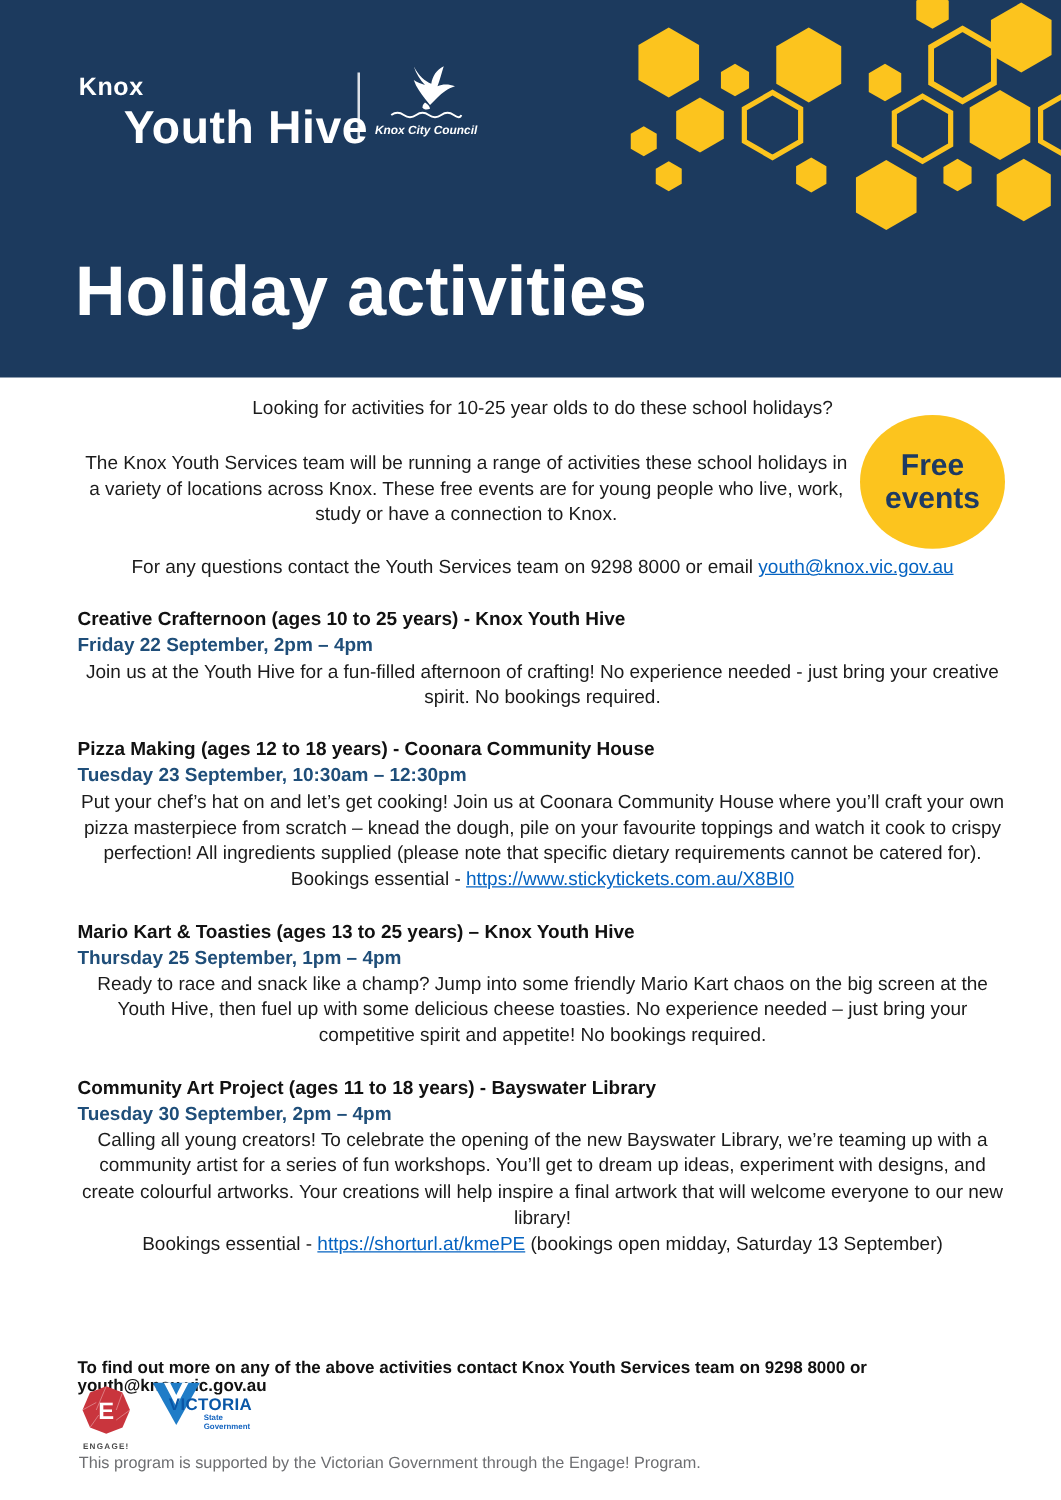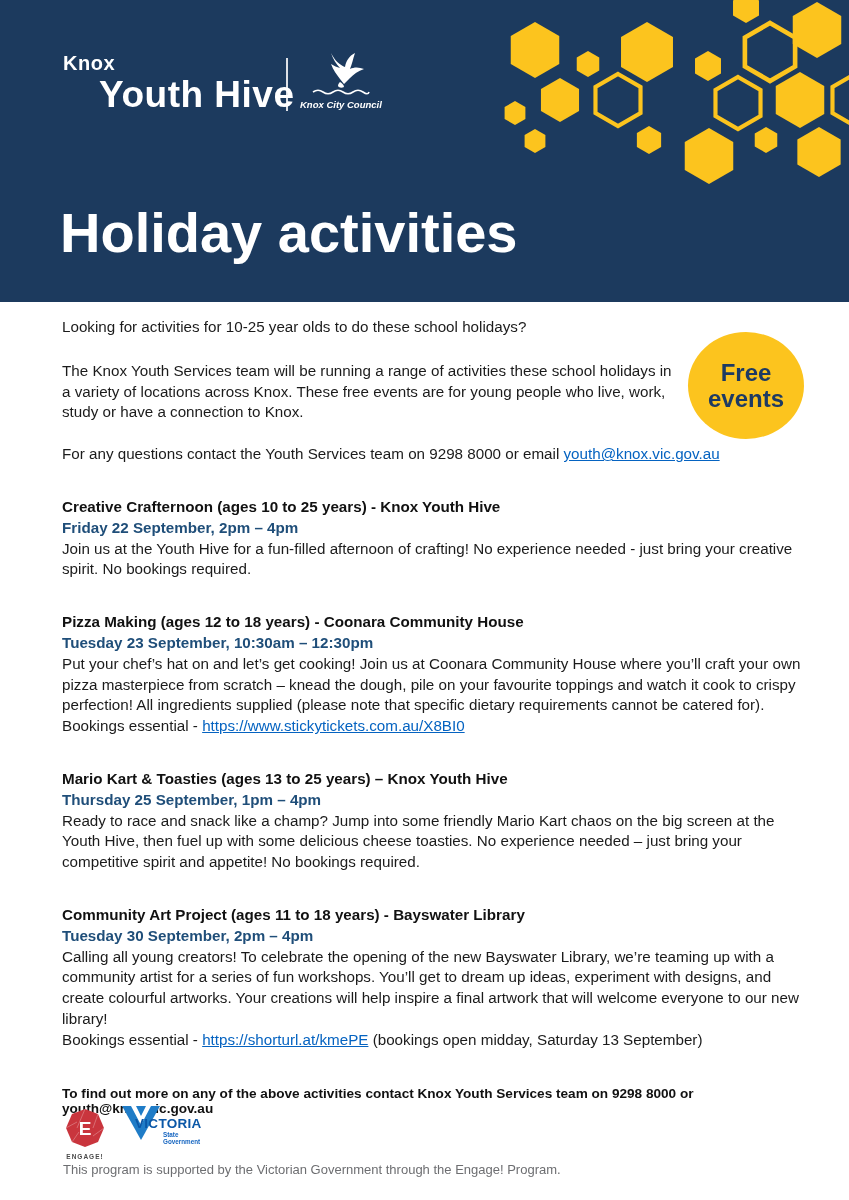--- a/index.html
+++ b/index.html
@@ -8,45 +8,45 @@
     background:#ffffff;
     font-family:"Liberation Sans", sans-serif;
     color:#1b1b1b;
   }
   
   .header{
     position:absolute;left:0;top:0;width:849px;height:302px;
     background:#1c3a5e;overflow:hidden;
   }
   .hexes{position:absolute;right:0;top:0;width:360px;height:200px;}
-  .brand{position:absolute;left:62px;top:53px;color:#ffffff;line-height:1;}
+  .brand{position:absolute;left:62px;top:60px;color:#ffffff;line-height:1;}
   .brand .knox{font-size:20px;font-weight:bold;letter-spacing:.5px;margin:0 0 3px 1px;}
   .brand .youthhive{font-size:37px;font-weight:bold;letter-spacing:.5px;margin-left:37px;}
   .hdr-divider{position:absolute;left:286px;top:58px;width:2px;height:53px;background:rgba(255,255,255,.85);}
   .council{position:absolute;left:300px;top:52px;width:80px;color:#fff;text-align:center;}
   .council svg{display:block;margin:0 auto;}
   .council .cname{font-size:9.5px;font-weight:bold;font-style:italic;white-space:nowrap;margin-top:1px;}
   .page-title{
     position:absolute;left:60px;top:200px;color:#ffffff;
     font-size:56px;font-weight:bold;letter-spacing:0px;
   }
   
   .badge{
     position:absolute;left:688px;top:332px;width:116px;height:107px;border-radius:50%;
     background:#fcc41e;color:#1d3a63;display:flex;flex-direction:column;
     align-items:center;justify-content:center;text-align:center;
     font-weight:bold;font-size:24px;line-height:26px;
   }
   
   .content{position:absolute;left:62px;top:317px;width:744px;font-size:15.2px;line-height:20.8px;}
-  .content p{margin:0;}
+  .content p{margin:0;text-align:center;}
   .intro-p2{margin-top:23px !important;width:622px;}
   .intro-p3{margin-top:21px !important;}
   a.link{color:#0563c1;text-decoration:underline;}
-  .event{margin-top:32px;}
+  .event{margin-top:21px;}
   .event h3{margin:0;font-size:15.2px;line-height:20.8px;font-weight:bold;color:#111;}
   .event .date{font-weight:bold;color:#1f4e79;}
   
   .footer-contact{
     position:absolute;left:62px;top:1086px;width:760px;
     font-size:13.6px;font-weight:bold;color:#111;
   }
   .logos{position:absolute;left:62px;top:1106px;height:56px;}
   .engage{position:absolute;left:0;top:2px;width:46px;text-align:center;}
   .engage .elabel{font-size:6.5px;letter-spacing:1px;color:#4a4a4a;font-weight:bold;margin-top:1px;}

